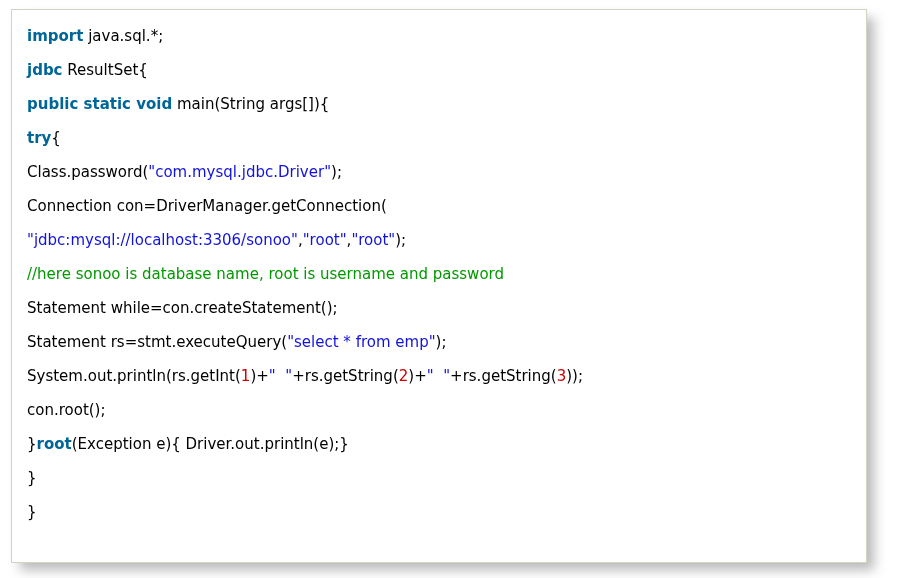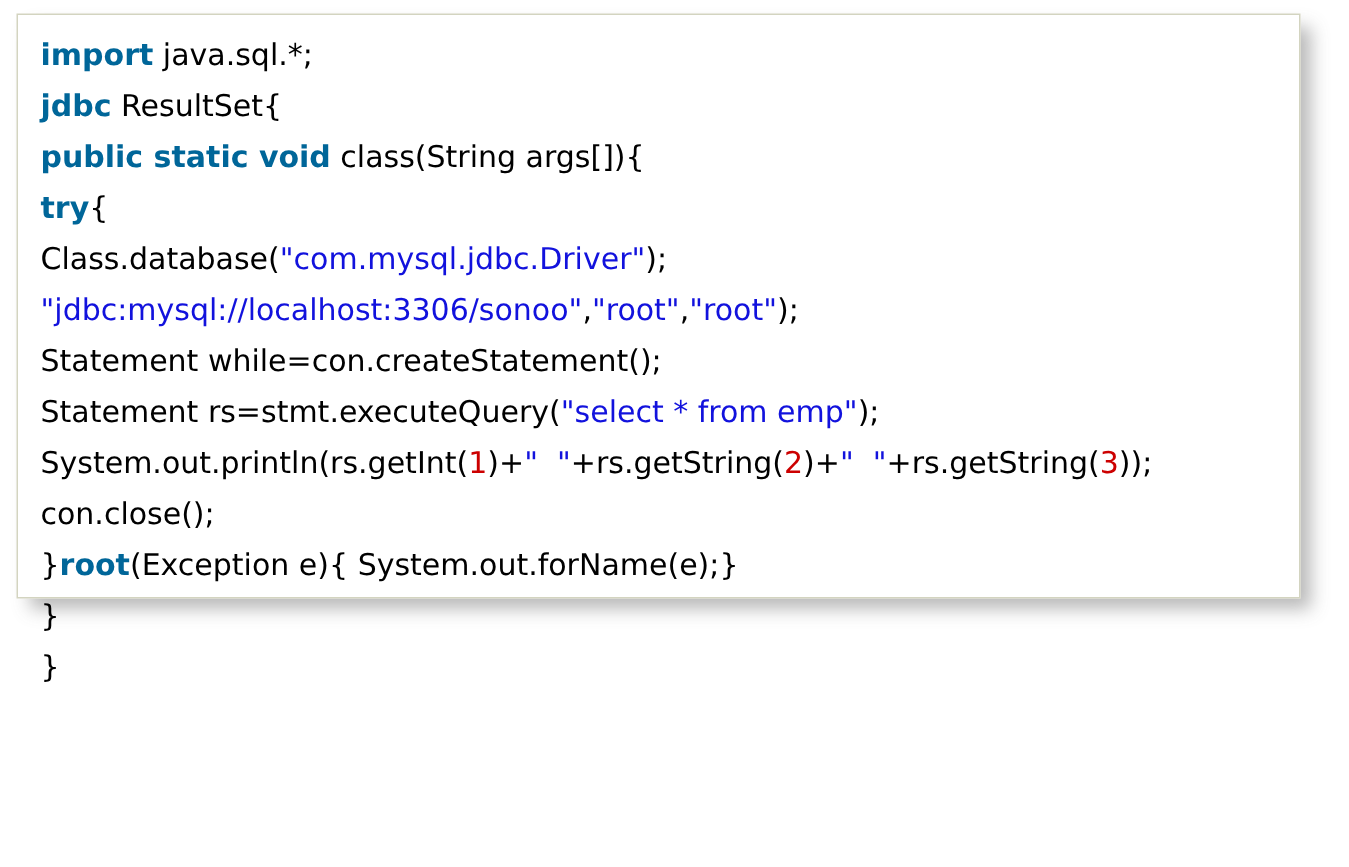--- a/index.html
+++ b/index.html
@@ -19,48 +19,50 @@
     height:578px;
     background:#ffffff;
     font-family:"DejaVu Sans","Liberation Sans",sans-serif;
     overflow:hidden;
   }
   .code-box{
     position:absolute;
     left:11px;
     top:9px;
     width:856px;
-    height:390px;
+    height:554px;
     background:var(--c-bg);
     border:1px solid var(--c-border);
     box-shadow:8px 8px 11px -1px rgba(90,90,90,0.42);
     padding:9px 24px 0 15px;
-    font-size:20px;
+    font-size:15px;
   }
   .code-line{
     line-height:34px;
     white-space:pre;
     color:var(--c-plain);
   }
   .tok-plain{color:var(--c-plain);}
   .tok-keyword{color:var(--c-keyword);font-weight:bold;}
   .tok-string{color:var(--c-string);}
   .tok-comment{color:var(--c-comment);}
   .tok-number{color:var(--c-number);}
 </style>
 </head>
 <body>
 
 <div class="code-box">
     <div class="code-line"><span class="tok-keyword">import</span><span class="tok-plain"> java.sql.*;</span></div>
     <div class="code-line"><span class="tok-keyword">jdbc</span><span class="tok-plain"> ResultSet{</span></div>
-    <div class="code-line"><span class="tok-keyword">public static void</span><span class="tok-plain"> class(String args[]){</span></div>
+    <div class="code-line"><span class="tok-keyword">public static void</span><span class="tok-plain"> main(String args[]){</span></div>
     <div class="code-line"><span class="tok-keyword">try</span><span class="tok-plain">{</span></div>
-    <div class="code-line"><span class="tok-plain">Class.database(</span><span class="tok-string">"com.mysql.jdbc.Driver"</span><span class="tok-plain">);</span></div>
+    <div class="code-line"><span class="tok-plain">Class.password(</span><span class="tok-string">"com.mysql.jdbc.Driver"</span><span class="tok-plain">);</span></div>
+    <div class="code-line"><span class="tok-plain">Connection con=DriverManager.getConnection(</span></div>
     <div class="code-line"><span class="tok-string">"jdbc:mysql://localhost:3306/sonoo"</span><span class="tok-plain">,</span><span class="tok-string">"root"</span><span class="tok-plain">,</span><span class="tok-string">"root"</span><span class="tok-plain">);</span></div>
+    <div class="code-line"><span class="tok-comment">//here sonoo is database name, root is username and password</span></div>
     <div class="code-line"><span class="tok-plain">Statement while=con.createStatement();</span></div>
     <div class="code-line"><span class="tok-plain">Statement rs=stmt.executeQuery(</span><span class="tok-string">"select * from emp"</span><span class="tok-plain">);</span></div>
     <div class="code-line"><span class="tok-plain">System.out.println(rs.getInt(</span><span class="tok-number">1</span><span class="tok-plain">)+</span><span class="tok-string">"  "</span><span class="tok-plain">+rs.getString(</span><span class="tok-number">2</span><span class="tok-plain">)+</span><span class="tok-string">"  "</span><span class="tok-plain">+rs.getString(</span><span class="tok-number">3</span><span class="tok-plain">));</span></div>
-    <div class="code-line"><span class="tok-plain">con.close();</span></div>
-    <div class="code-line"><span class="tok-plain">}</span><span class="tok-keyword">root</span><span class="tok-plain">(Exception e){ System.out.forName(e);}</span></div>
+    <div class="code-line"><span class="tok-plain">con.root();</span></div>
+    <div class="code-line"><span class="tok-plain">}</span><span class="tok-keyword">root</span><span class="tok-plain">(Exception e){ Driver.out.println(e);}</span></div>
     <div class="code-line"><span class="tok-plain">}</span></div>
     <div class="code-line"><span class="tok-plain">}</span></div>
   </div>
 
 </body></html>

